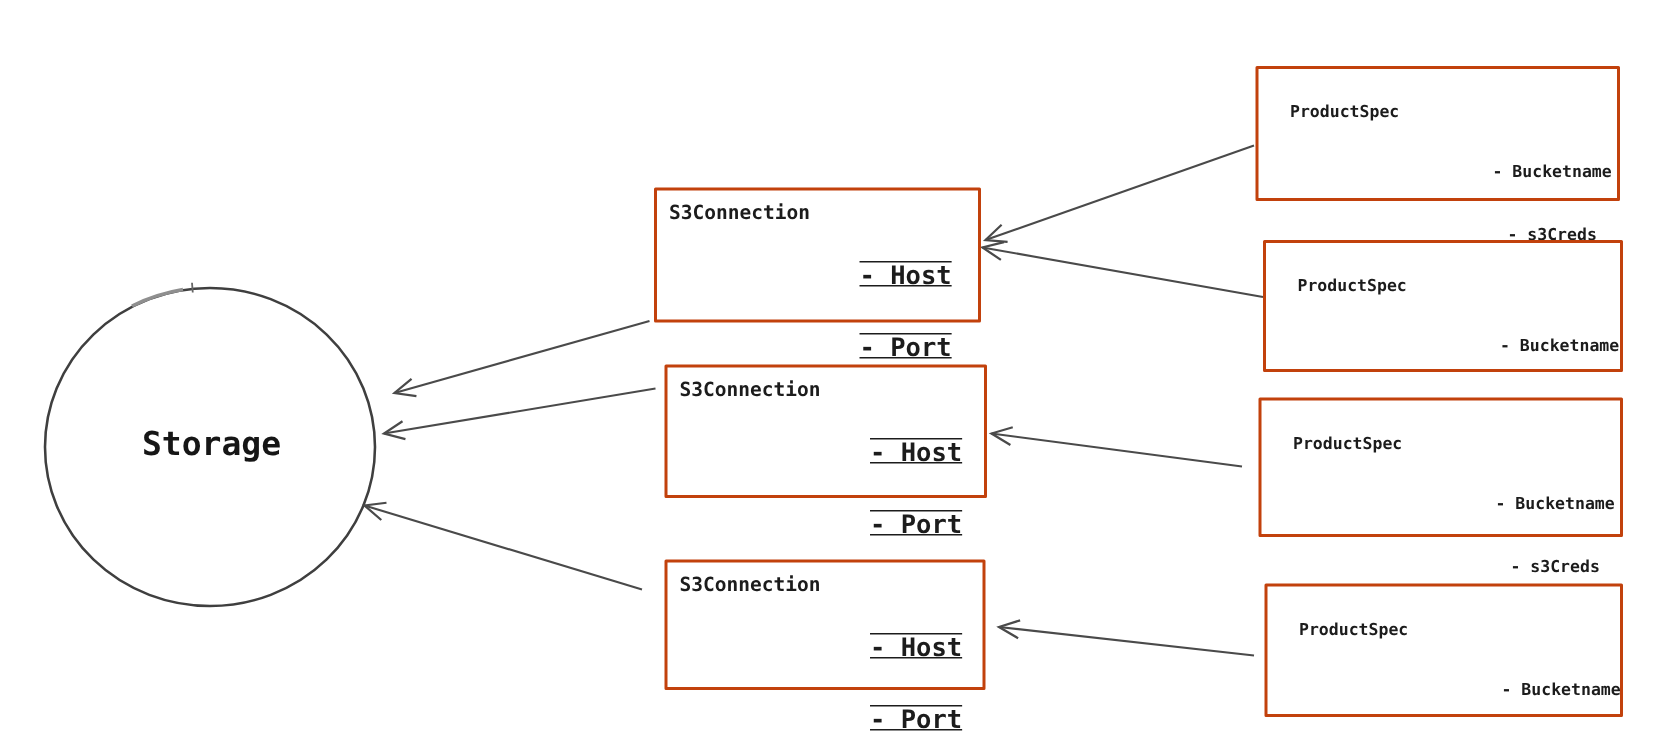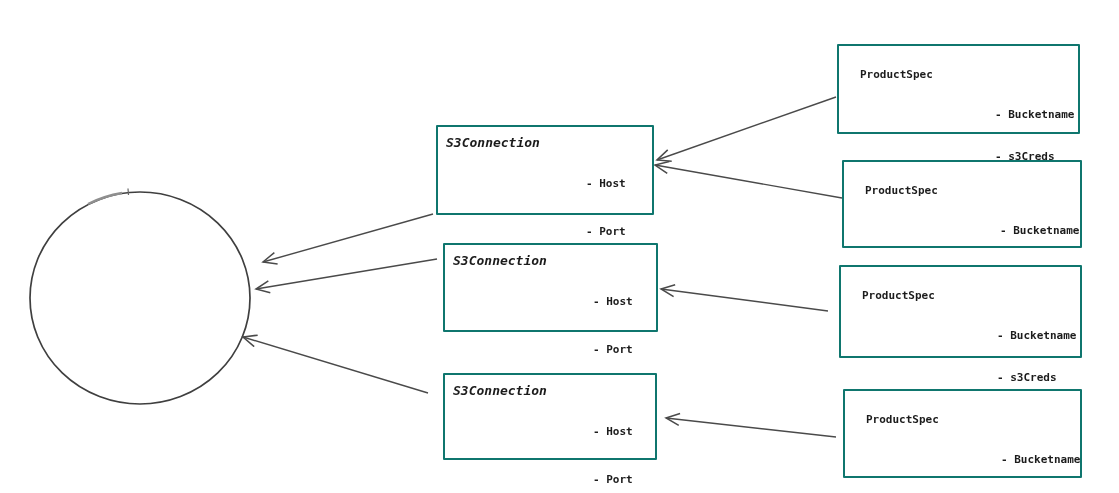--- a/index.html
+++ b/index.html
@@ -7,29 +7,30 @@
     position:relative;
     width:1119px;height:493px;
     background:#ffffff;
     font-family:"DejaVu Sans Mono","Liberation Mono",monospace;
     overflow:hidden;
     color:#1c1c1c;
   }
   svg.layer{position:absolute;left:0;top:0;width:1119px;height:493px;}
   .node{
     position:absolute;
-    border:2px solid #0f766e;
+    border:2px solid #c2410c;
     background:#ffffff;
     border-radius:1px;
     box-sizing:border-box;
+    text-align:center;
   }
   .node-label{position:absolute;font-weight:700;color:#1c1c1c;white-space:pre;}
   .attrs{position:absolute;font-weight:700;color:#1c1c1c;white-space:pre;}
-  .s3 .node-label{left:8px;top:8px;font-size:13px;font-style:italic;}
-  .s3 .attrs{left:148px;top:17px;font-size:11px;line-height:16px;}
+  .s3 .node-label{left:8px;top:8px;font-size:13px;}
+  .s3 .attrs{left:135px;top:17px;font-size:17px;line-height:16px;text-decoration:underline;}
   .ps .node-label{left:21px;top:22px;font-size:11px;}
   .ps .attrs{left:156px;top:34px;font-size:11px;line-height:14px;}
   .storage-label{
     position:absolute;left:141px;top:297px;
     transform:translate(-50%,-50%);
     font-size:22px;font-weight:700;color:#161616;
     white-space:pre;
   }
 </style>
 </head>
@@ -51,20 +52,21 @@
     <line x1="836" y1="97" x2="657" y2="160" stroke="#4a4a4a" stroke-width="1.4" marker-end="url(#arrowhead)"></line>
     <line x1="842" y1="198" x2="655" y2="165" stroke="#4a4a4a" stroke-width="1.4" marker-end="url(#arrowhead)"></line>
     <line x1="828" y1="311" x2="661" y2="289" stroke="#4a4a4a" stroke-width="1.4" marker-end="url(#arrowhead)"></line>
     <line x1="836" y1="437" x2="666" y2="418" stroke="#4a4a4a" stroke-width="1.4" marker-end="url(#arrowhead)"></line>
 
     <line x1="433" y1="214" x2="263" y2="262" stroke="#4a4a4a" stroke-width="1.4" marker-end="url(#arrowhead)"></line>
     <line x1="437" y1="259" x2="256" y2="289" stroke="#4a4a4a" stroke-width="1.4" marker-end="url(#arrowhead)"></line>
     <line x1="428" y1="393" x2="243" y2="337" stroke="#4a4a4a" stroke-width="1.4" marker-end="url(#arrowhead)"></line>
   </svg>
 
+  <div class="storage-label">Storage</div>
 
   <div class="node s3" style="left:436px;top:125px;width:218px;height:90px">
     <div class="node-label">S3Connection</div>
     <div class="attrs">
       <div>- Host</div>
       <div>- Port</div>
       <div>- TLS</div>
     </div>
   </div>
 

